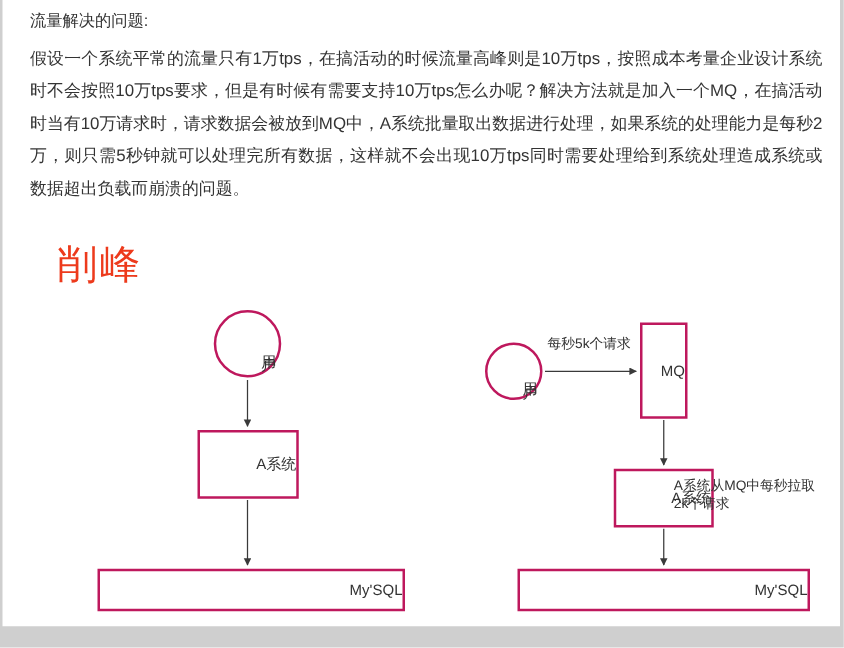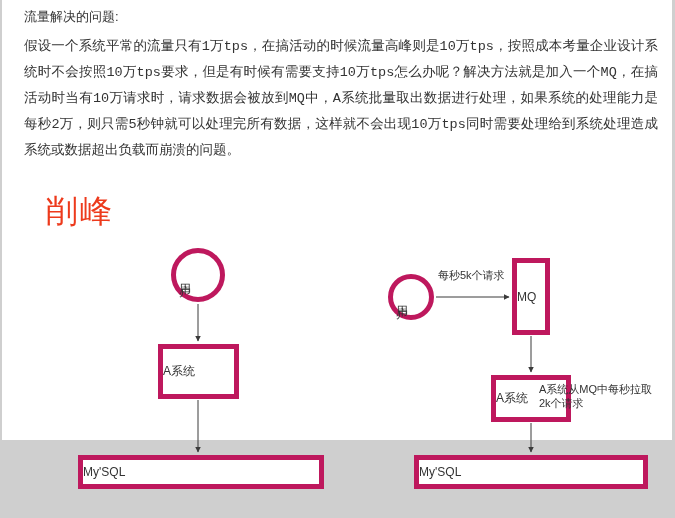--- a/index.html
+++ b/index.html
@@ -4,43 +4,42 @@
 <style>
   html, body { margin:0; padding:0; }
   body {
     width:675px; height:518px;
     background:#cfcfcf;
     font-family:"Liberation Sans", sans-serif;
     position:relative; overflow:hidden;
   }
   .page {
     position:absolute; left:2px; top:0;
-    width:670px; height:440px;
+    width:670px; height:501px;
     background:#ffffff;
   }
   .title {
     position:absolute; left:22px; top:8px;
     font-size:13px; color:#333;
   }
   .para {
     position:absolute; left:22px; top:34px;
     width:634px; margin:0;
     font-size:13.5px; line-height:26px; color:#333;
     text-align:justify;
-    font-family:Liberation Mono, monospace;
   }
   .heading-red {
     position:absolute; left:44px; top:190px;
     font-size:32px; font-weight:400;
     color:#ed3a1c; letter-spacing:2px;
   }
   .node {
     position:absolute; background:#fff;
-    border:5px solid #be185d;
-    display:flex; align-items:center; justify-content:flex-start;
+    border:2px solid #be185d;
+    display:flex; align-items:center; justify-content:flex-end;
     font-size:12px; color:#333;
     box-sizing:border-box;
   }
   .circle { border-radius:50%; }
   .vtext { writing-mode:vertical-rl; letter-spacing:1px; }
   .c-left  { left:169px; top:248px; width:54px; height:54px; }
   .c-right { left:386px; top:274px; width:46px; height:46px; }
   .box-a-left     { left:156px; top:344px; width:81px;  height:55px; }
   .box-mysql-left { left:76px;  top:455px; width:246px; height:34px; }
   .box-mq         { left:510px; top:258px; width:38px;  height:77px; }

